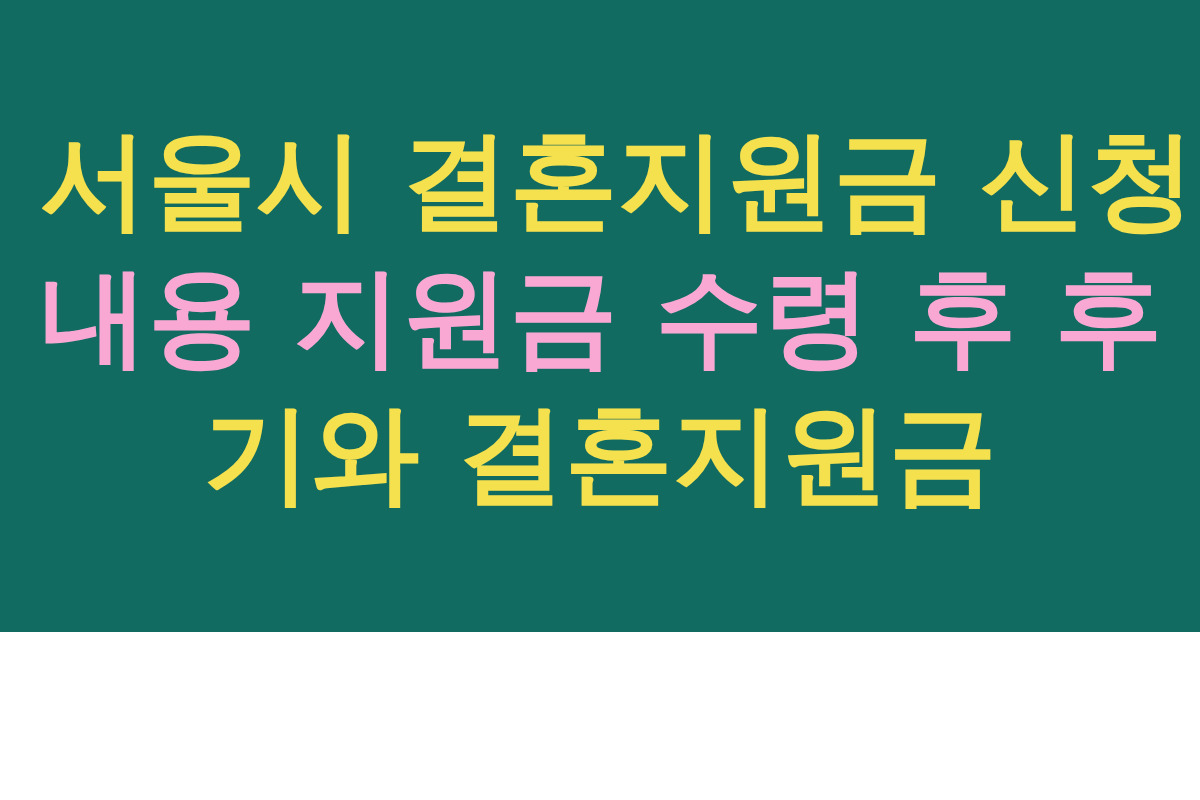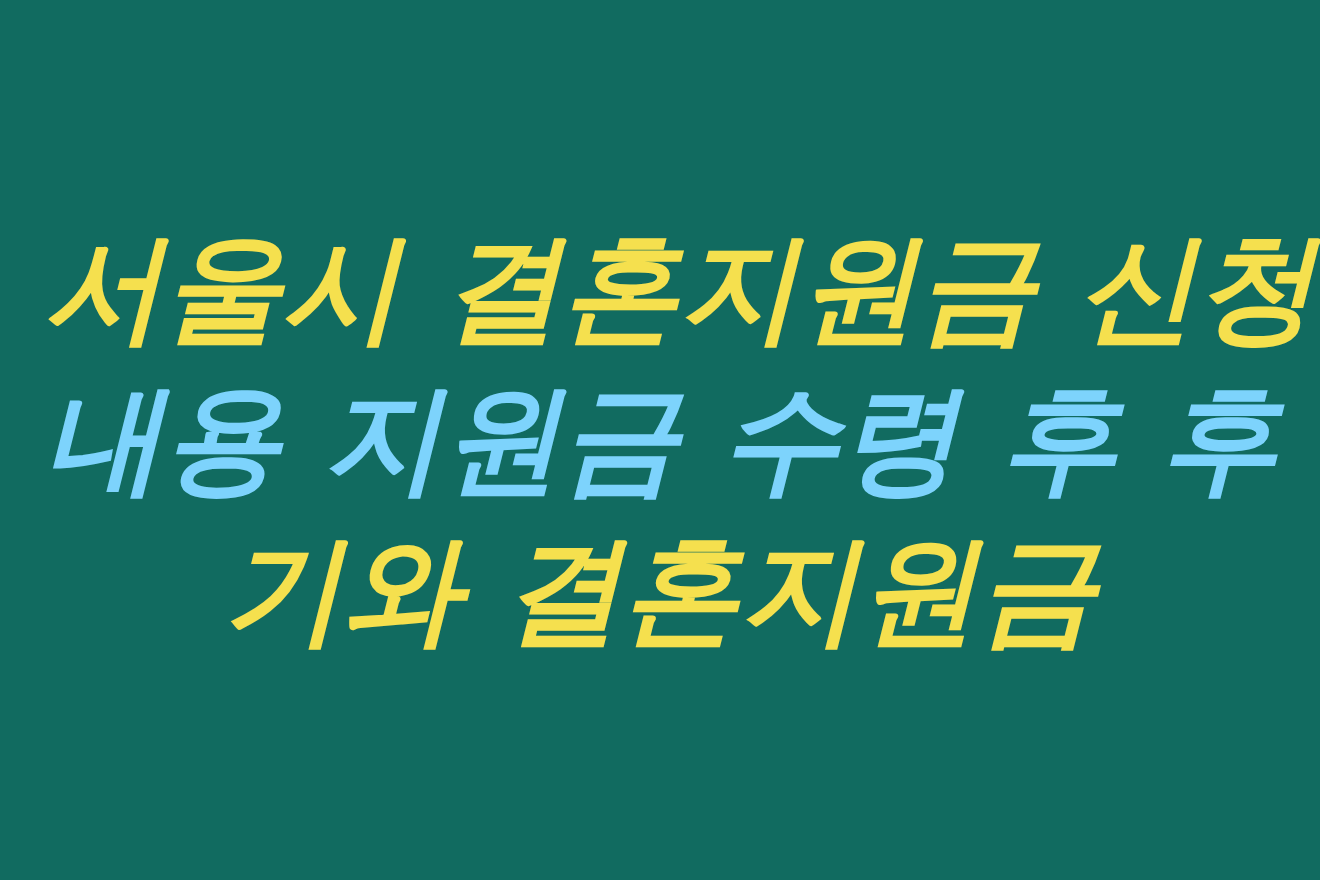--- a/index.html
+++ b/index.html
@@ -39,25 +39,25 @@
     font-weight: bold;
     letter-spacing: 0px;
     white-space: nowrap;
     text-rendering: optimizeLegibility;
     -webkit-font-smoothing: antialiased;
   }
 </style>
 </head>
 <body>
 
-<div id="canvas" style="background-color: rgb(17, 107, 96); width: 1200px; height: 800px; text-align: center; font-style: italic;">
+<div id="canvas" style="background-color: rgb(17, 107, 96); width: 1200px; height: 632px; text-align: center;">
 
   <div id="headline-block">
 
     <span class="headline-line" style="color: rgb(245, 224, 78);">서울시 결혼지원금 신청</span>
 
-    <span class="headline-line" style="color: #7dd3fc;">내용 지원금 수령 후 후</span>
+    <span class="headline-line" style="color: #f9a8d4;">내용 지원금 수령 후 후</span>
 
     <span class="headline-line" style="color: rgb(245, 224, 78);">기와 결혼지원금</span>
 
   </div>
 
 </div>
 
 </body></html>

